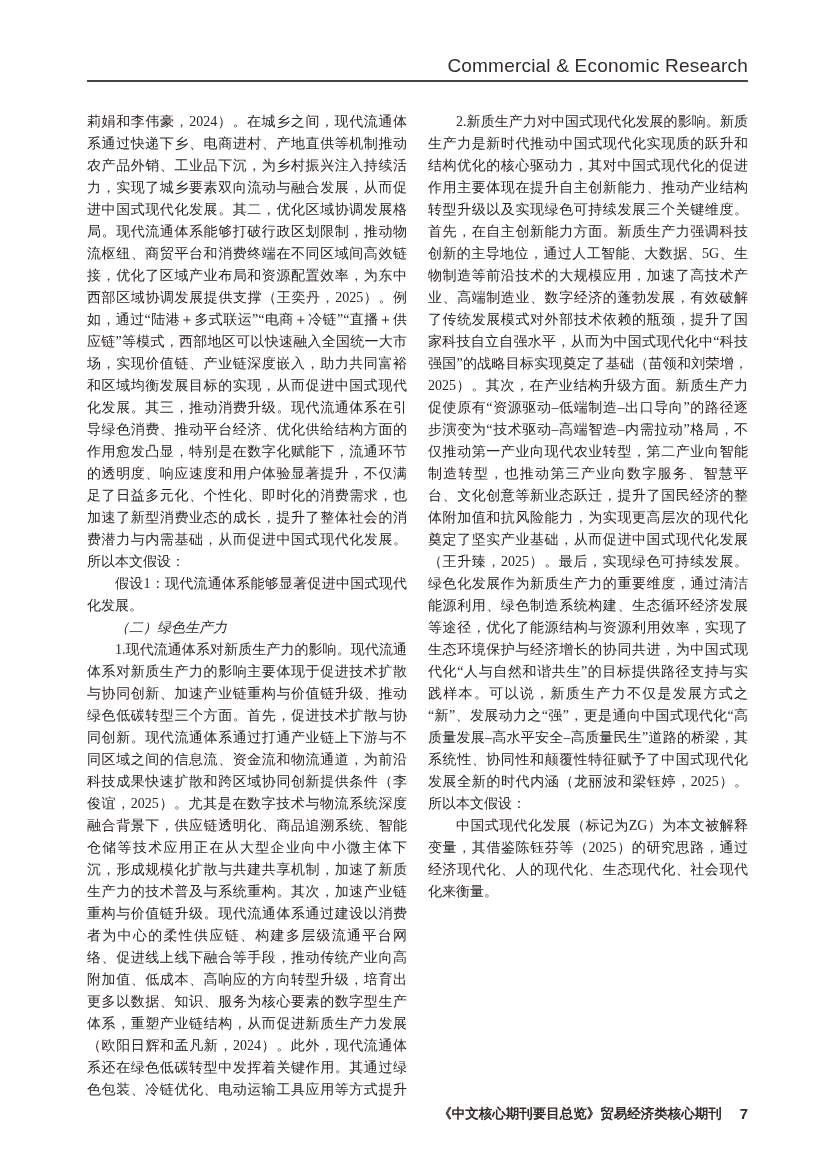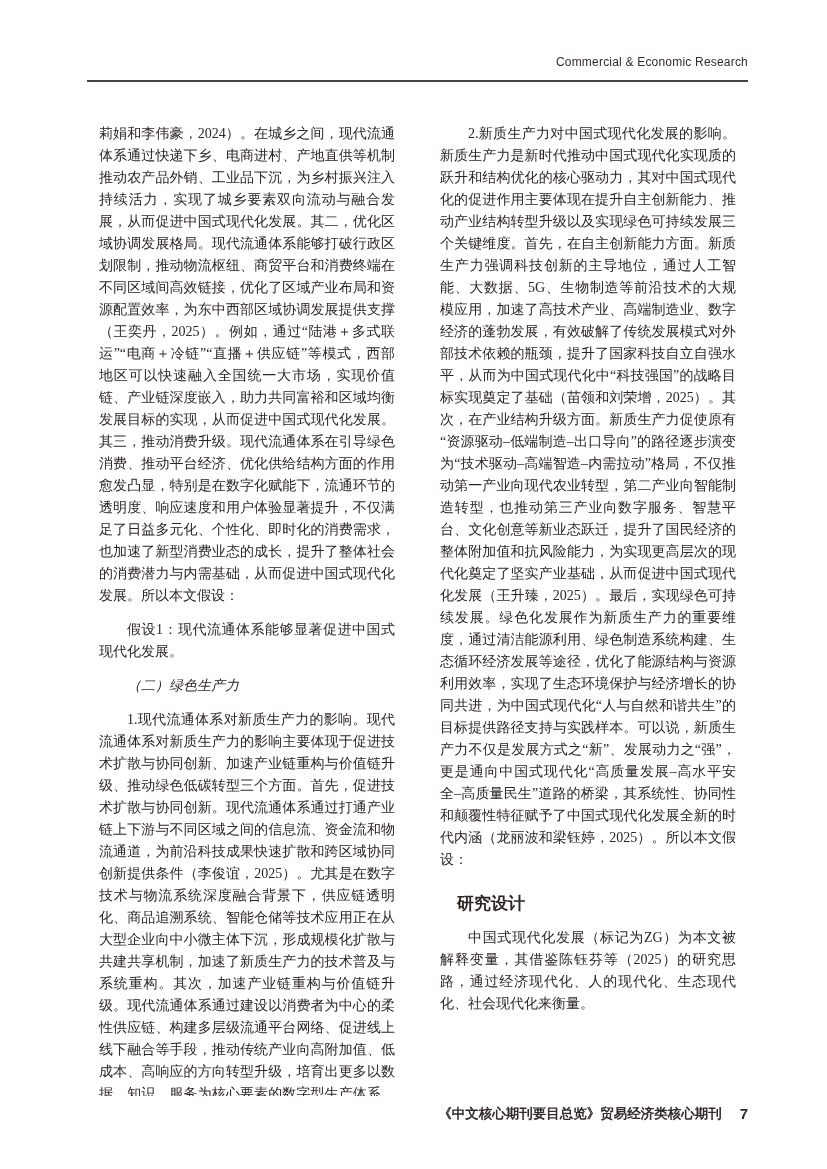--- a/index.html
+++ b/index.html
@@ -10,21 +10,21 @@
     background: #ffffff;
     color: #2b2523;
     font-family: "Liberation Serif", "DejaVu Serif", serif;
     overflow: hidden;
   }
   .running-header {
     position: absolute;
     top: 55px;
     right: 79px;
     font-family: "Liberation Sans", "DejaVu Sans", sans-serif;
-    font-size: 12px;
+    font-size: 19px;
     letter-spacing: 0.2px;
     color: #332b29;
   }
   .header-rule {
     position: absolute;
     top: 80px;
     left: 87px;
     right: 79px;
     border-top: 2px solid #4a4243;
   }
@@ -36,21 +36,21 @@
     height: 985px;
     display: flex;
     gap: 21px;
     overflow: hidden;
   }
   .col {
     width: 320px;
     overflow: hidden;
   }
   .col p {
-    margin: 12px;
+    margin: 0;
     font-size: 14px;
     line-height: 22px;
     text-align: justify;
     text-justify: inter-ideograph;
     letter-spacing: 0px;
   }
   .indent { text-indent: 2em; }
   .kai {
     font-style: italic;
     letter-spacing: 2px;
@@ -94,21 +94,20 @@
 
     <div class="col">
       <p>莉娟和李伟豪，2024）。在城乡之间，现代流通体系通过快递下乡、电商进村、产地直供等机制推动农产品外销、工业品下沉，为乡村振兴注入持续活力，实现了城乡要素双向流动与融合发展，从而促进中国式现代化发展。其二，优化区域协调发展格局。现代流通体系能够打破行政区划限制，推动物流枢纽、商贸平台和消费终端在不同区域间高效链接，优化了区域产业布局和资源配置效率，为东中西部区域协调发展提供支撑（王奕丹，2025）。例如，通过“陆港＋多式联运”“电商＋冷链”“直播＋供应链”等模式，西部地区可以快速融入全国统一大市场，实现价值链、产业链深度嵌入，助力共同富裕和区域均衡发展目标的实现，从而促进中国式现代化发展。其三，推动消费升级。现代流通体系在引导绿色消费、推动平台经济、优化供给结构方面的作用愈发凸显，特别是在数字化赋能下，流通环节的透明度、响应速度和用户体验显著提升，不仅满足了日益多元化、个性化、即时化的消费需求，也加速了新型消费业态的成长，提升了整体社会的消费潜力与内需基础，从而促进中国式现代化发展。所以本文假设：</p>
       <p class="indent">假设1：现代流通体系能够显著促进中国式现代化发展。</p>
       <p class="indent kai">（二）绿色生产力</p>
       <p class="indent">1.现代流通体系对新质生产力的影响。现代流通体系对新质生产力的影响主要体现于促进技术扩散与协同创新、加速产业链重构与价值链升级、推动绿色低碳转型三个方面。首先，促进技术扩散与协同创新。现代流通体系通过打通产业链上下游与不同区域之间的信息流、资金流和物流通道，为前沿科技成果快速扩散和跨区域协同创新提供条件（李俊谊，2025）。尤其是在数字技术与物流系统深度融合背景下，供应链透明化、商品追溯系统、智能仓储等技术应用正在从大型企业向中小微主体下沉，形成规模化扩散与共建共享机制，加速了新质生产力的技术普及与系统重构。其次，加速产业链重构与价值链升级。现代流通体系通过建设以消费者为中心的柔性供应链、构建多层级流通平台网络、促进线上线下融合等手段，推动传统产业向高附加值、低成本、高响应的方向转型升级，培育出更多以数据、知识、服务为核心要素的数字型生产体系，重塑产业链结构，从而促进新质生产力发展（欧阳日辉和孟凡新，2024）。此外，现代流通体系还在绿色低碳转型中发挥着关键作用。其通过绿色包装、冷链优化、电动运输工具应用等方式提升了物流过程的环保水平，为新质生产力中的“绿色”维度注入现实内涵（黄芸飞，2025）。更进一步，现代流通体系推动绿色产品市场规模扩张、绿色消费理念普及，从消费端倒逼生产方式和产品结构转型，形成绿色供需循环闭环，促进新质生产力发展。</p>
     </div>
 
     <div class="col">
       <p class="indent">2.新质生产力对中国式现代化发展的影响。新质生产力是新时代推动中国式现代化实现质的跃升和结构优化的核心驱动力，其对中国式现代化的促进作用主要体现在提升自主创新能力、推动产业结构转型升级以及实现绿色可持续发展三个关键维度。首先，在自主创新能力方面。新质生产力强调科技创新的主导地位，通过人工智能、大数据、5G、生物制造等前沿技术的大规模应用，加速了高技术产业、高端制造业、数字经济的蓬勃发展，有效破解了传统发展模式对外部技术依赖的瓶颈，提升了国家科技自立自强水平，从而为中国式现代化中“科技强国”的战略目标实现奠定了基础（苗领和刘荣增，2025）。其次，在产业结构升级方面。新质生产力促使原有“资源驱动–低端制造–出口导向”的路径逐步演变为“技术驱动–高端智造–内需拉动”格局，不仅推动第一产业向现代农业转型，第二产业向智能制造转型，也推动第三产业向数字服务、智慧平台、文化创意等新业态跃迁，提升了国民经济的整体附加值和抗风险能力，为实现更高层次的现代化奠定了坚实产业基础，从而促进中国式现代化发展（王升臻，2025）。最后，实现绿色可持续发展。绿色化发展作为新质生产力的重要维度，通过清洁能源利用、绿色制造系统构建、生态循环经济发展等途径，优化了能源结构与资源利用效率，实现了生态环境保护与经济增长的协同共进，为中国式现代化“人与自然和谐共生”的目标提供路径支持与实践样本。可以说，新质生产力不仅是发展方式之“新”、发展动力之“强”，更是通向中国式现代化“高质量发展–高水平安全–高质量民生”道路的桥梁，其系统性、协同性和颠覆性特征赋予了中国式现代化发展全新的时代内涵（龙丽波和梁钰婷，2025）。所以本文假设：</p>
-      <h2 class="section-heading">研究设计</h2>
       <p class="indent">中国式现代化发展（标记为ZG）为本文被解释变量，其借鉴陈钰芬等（2025）的研究思路，通过经济现代化、人的现代化、生态现代化、社会现代化来衡量。</p>
 
     </div>
 
   </div>
 
   <div class="footer">
     <span>《中文核心期刊要目总览》贸易经济类核心期刊</span>
     <span class="page-num">7</span>
   </div>

